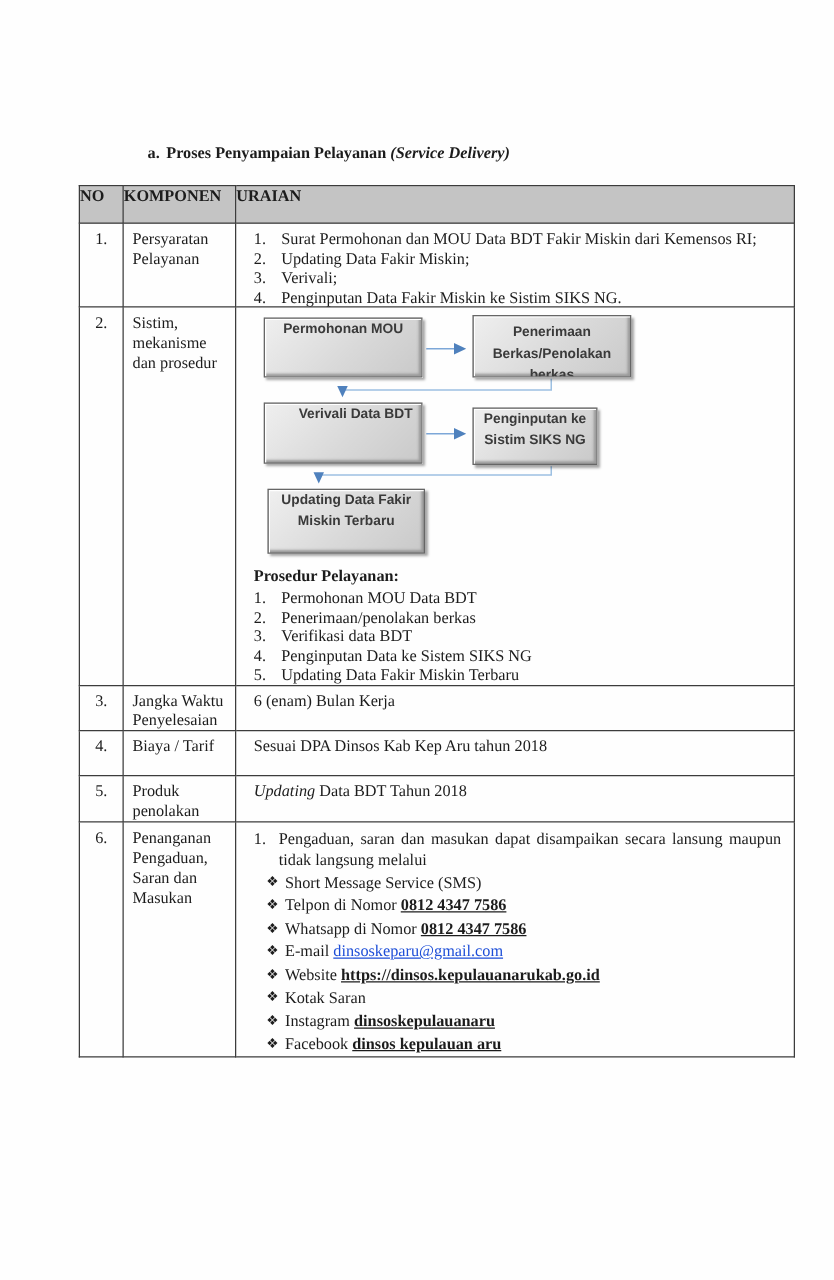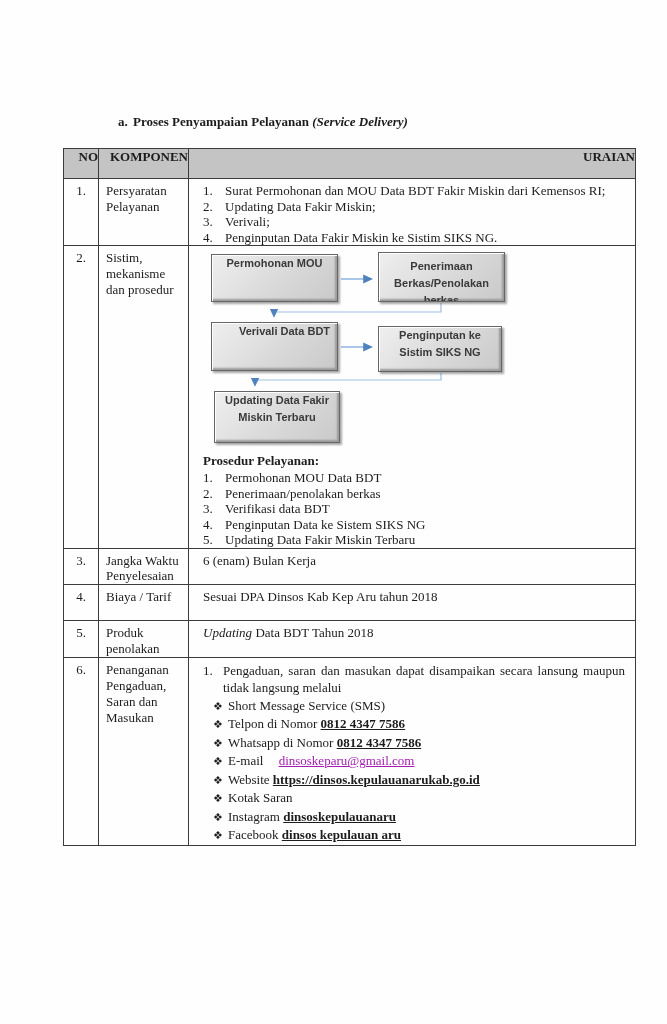--- a/index.html
+++ b/index.html
@@ -10,21 +10,21 @@
 
   .doc-title { position:absolute; left:95px; top:78px; font-size:13.5px; font-weight:bold; letter-spacing:.2px; }
   .doc-title .h-num { display:inline-block; width:16px; }
   .doc-subtitle { position:absolute; left:118px; top:114px; font-size:13px; font-weight:bold; }
   .doc-subtitle .h-num { display:inline-block; width:15px; }
   .doc-subtitle .it { font-style:italic; }
 
   table.main { position:absolute; left:63px; top:148px; width:572px;
                border-collapse:collapse; table-layout:fixed; font-size:13px; }
   table.main th, table.main td { border:1px solid #3c3c3c; vertical-align:top; }
-  th.hdr { background:#c4c4c4; font-size:13px; font-weight:bold; text-align:right;
+  th.hdr { background:#c4c4c4; font-size:13px; font-weight:bold; text-align:left;
            height:30px; vertical-align:middle; }
   td.col-no { text-align:center; padding-top:4px; }
   td.col-komp { padding:4px 4px 0 7px; line-height:1.22; }
   td.col-ur { padding:4px 8px 0 14px; line-height:1.2; }
 
   .li-row { display:flex; line-height:15.5px; }
   .li-num { flex:none; width:22px; }
   .li-text { flex:1; }
 
   
@@ -33,35 +33,35 @@
              font-family:"Liberation Sans","DejaVu Sans",sans-serif; }
   .fc-box { position:absolute; background:linear-gradient(135deg,#efefef 0%,#d9d9d9 55%,#c9c9c9 100%);
             border:1px solid #666; color:#3a3a3a; font-weight:bold; font-size:11px;
             text-align:center; overflow:hidden;
             box-shadow:inset 1px 1px 0 #ffffff, inset -2px -2px 2px #9a9a9a, 2px 2px 2px rgba(0,0,0,.35); }
   .fc-box .ln { display:block; line-height:17px; }
   .fc-center { display:flex; flex-direction:column; justify-content:flex-start; }
   .box1 { left:22px; top:5px;   width:127px; height:48px; }
   .box2 { left:189px; top:3px;  width:127px; height:50px; padding-top:5px; }
   .box3 { left:22px; top:73px;  width:127px; height:49px;padding-left:20px; }
-  .box4 { left:189px; top:77px; width:124px; height:46px; }
+  .box4 { left:189px; top:77px; width:100px; height:46px; }
   .box5 { left:25px; top:142px; width:126px; height:52px; }
   svg.conn { position:absolute; left:0; top:0; width:445px; height:196px; }
 
   .prosedur { padding:8px 8px 0 14px; }
   .prosedur-h { font-weight:bold; line-height:16px; margin-bottom:1px; }
 
   
   .intro-row { display:flex; line-height:17.5px; }
   .intro-row .li-num { width:20px; }
   .intro-row .li-text { text-align:justify; padding-right:2px; }
   .bullet-item { display:flex; line-height:17.5px; margin-left:10px; }
   .bullet-glyph { flex:none; width:15px; font-size:11px; padding-top:1px; }
   .b { font-weight:bold;text-decoration:underline; }
-  a.mail-link { color:#a21caf; text-decoration:underline; cursor:pointer;margin-left:12px; }
+  a.mail-link { color:#1d4ed8; text-decoration:underline; cursor:pointer; }
 </style>
 </head>
 <body>
 
 <div class="page">
 
 
   <div class="doc-subtitle">
     <span class="h-num">a.</span><span>Proses Penyampaian Pelayanan </span><span class="it">(Service Delivery)</span>
   </div>

